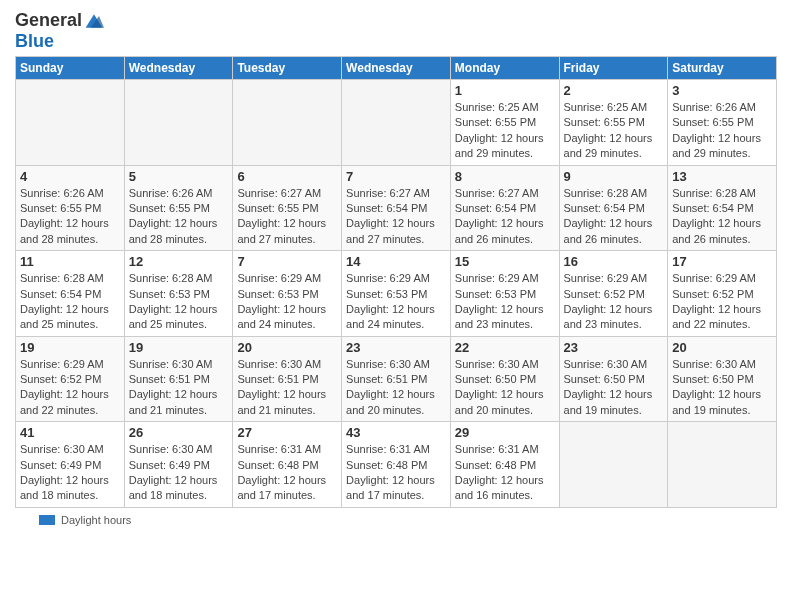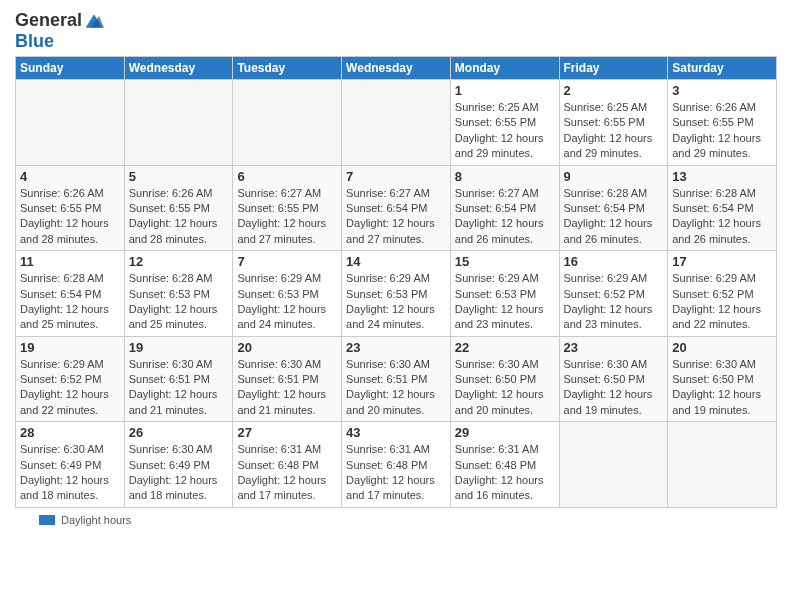--- a/index.html
+++ b/index.html
@@ -281,21 +281,21 @@
           </td>
           <td>
             <div class="day-number">20</div>
             <div class="day-info" style="white-space: pre-line;">Sunrise: 6:30 AM
 Sunset: 6:50 PM
 Daylight: 12 hours and 19 minutes.</div>
           </td>
         </tr>
         <tr>
           <td>
-            <div class="day-number">28</div>
+            <div class="day-number">41</div>
             <div class="day-info" style="white-space: pre-line;">Sunrise: 6:30 AM
 Sunset: 6:49 PM
 Daylight: 12 hours and 18 minutes.</div>
           </td>
           <td>
             <div class="day-number">26</div>
             <div class="day-info" style="white-space: pre-line;">Sunrise: 6:30 AM
 Sunset: 6:49 PM
 Daylight: 12 hours and 18 minutes.</div>
           </td>

